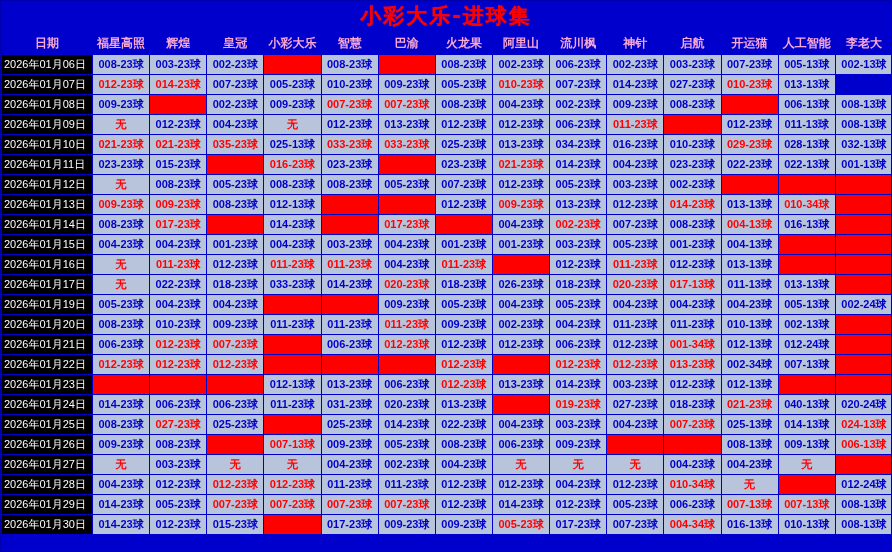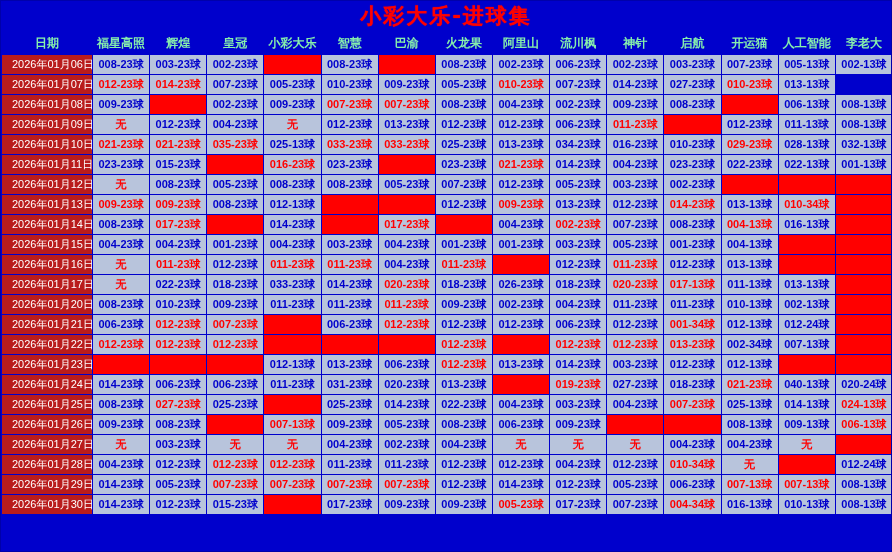--- a/index.html
+++ b/index.html
@@ -1,23 +1,23 @@
 <!DOCTYPE html>
 <html><head>
 <meta charset="utf-8">
 <style>
   html,body{margin:0;padding:0;background:#0000cc;}
   body{font-family:"Liberation Sans","DejaVu Sans",sans-serif;}
   #wrap{width:892px;height:552px;background:#0000cc;position:relative;overflow:hidden;border:1px solid #0000aa;box-sizing:border-box;}
   #title{height:30px;display:flex;align-items:center;justify-content:center;background:#0000cc;}
   #title span{color:#ff0000;font-weight:bold;font-size:21px;letter-spacing:2px;font-family:"DejaVu Sans",sans-serif;text-shadow:0 0 1px #ff0000;}
   table{border-collapse:collapse;width:892px;table-layout:fixed;}
-  th{background:#0000cc;color:#86efac;font-weight:bold;font-size:12px;height:20px;border:1px solid #0000cc;white-space:nowrap;}
+  th{background:#0000cc;color:#f9a8d4;font-weight:bold;font-size:12px;height:20px;border:1px solid #0000cc;white-space:nowrap;}
   td{font-size:11px;height:17px;border:1px solid #0000cc;text-align:center;white-space:nowrap;overflow:hidden;font-weight:bold;}
-  .c-date{background:#b91c1c;color:#ffffff;font-size:11px;text-align:left;padding-left:10px;font-weight:normal;}
+  .c-date{background:#000000;color:#ffffff;font-size:11px;text-align:left;padding-left:2px;font-weight:normal;}
   .c-b{background:#b8c4dc;color:#0000cc;}    
   .c-rr{background:#ff0000;color:#ff0000;}
   .c-br{background:#b8c4dc;color:#ff0000;}   
   .c-e{background:#0000cc;color:#0000cc;}
   .col0{width:88px;}
 </style>
 </head>
 <body>
 
 <div id="wrap">
@@ -243,20 +243,37 @@
           <td class="c-b">018-23球</td>
           <td class="c-b">026-23球</td>
           <td class="c-b">018-23球</td>
           <td class="c-br">020-23球</td>
           <td class="c-br">017-13球</td>
           <td class="c-b">011-13球</td>
           <td class="c-b">013-13球</td>
           <td class="c-rr"></td>
         </tr>
         <tr>
+          <td class="c-date col0">2026年01月19日</td>
+          <td class="c-b">005-23球</td>
+          <td class="c-b">004-23球</td>
+          <td class="c-b">004-23球</td>
+          <td class="c-rr"></td>
+          <td class="c-rr"></td>
+          <td class="c-b">009-23球</td>
+          <td class="c-b">005-23球</td>
+          <td class="c-b">004-23球</td>
+          <td class="c-b">005-23球</td>
+          <td class="c-b">004-23球</td>
+          <td class="c-b">004-23球</td>
+          <td class="c-b">004-23球</td>
+          <td class="c-b">005-13球</td>
+          <td class="c-b">002-24球</td>
+        </tr>
+        <tr>
           <td class="c-date col0">2026年01月20日</td>
           <td class="c-b">008-23球</td>
           <td class="c-b">010-23球</td>
           <td class="c-b">009-23球</td>
           <td class="c-b">011-23球</td>
           <td class="c-b">011-23球</td>
           <td class="c-br">011-23球</td>
           <td class="c-b">009-23球</td>
           <td class="c-b">002-23球</td>
           <td class="c-b">004-23球</td>

